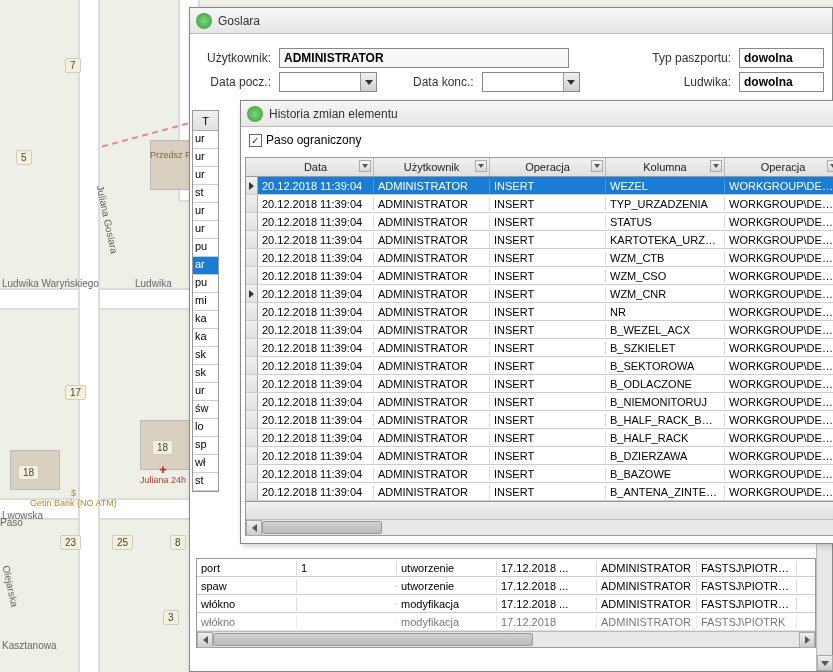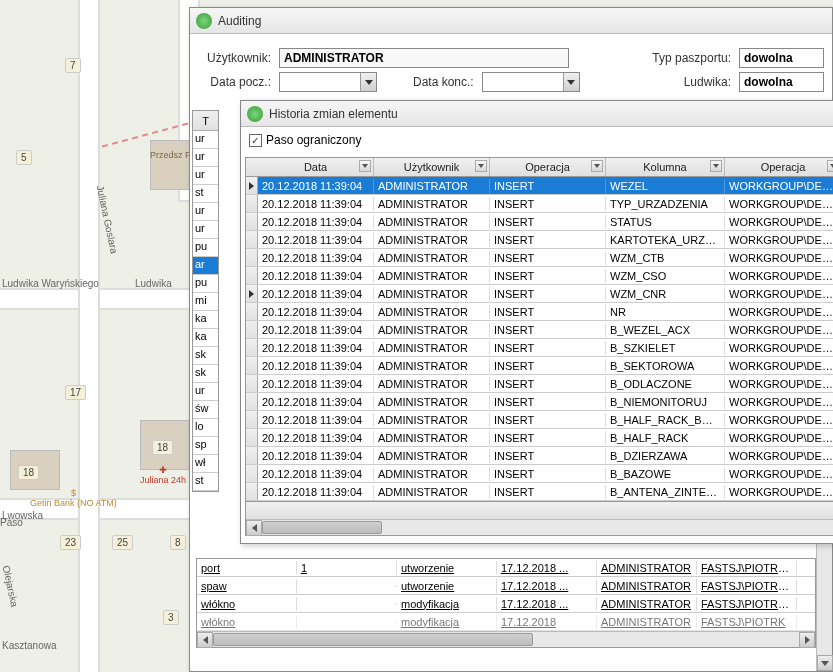--- a/index.html
+++ b/index.html
@@ -68,21 +68,21 @@
   .left-grid { position: absolute; left: 192px; top: 110px; width: 27px; background: #fff; border: 1px solid #999; }
   .left-grid .hh { height: 20px; background: linear-gradient(#f0f0f0,#e0e0e0); border-bottom: 1px solid #aaa; display: flex; align-items: center; justify-content: center; font-size: 11px; }
   .left-grid .cc { height: 18px; border-bottom: 1px solid #ccc; font-size: 11px; padding: 1px 2px; overflow: hidden; }
   .left-grid .cc.sel { background: #1a7cd4; color: #fff; }
 
   
   #win-audit { left: 189px; top: 7px; width: 644px; height: 665px; }
   #win-hist  { left: 216px; top: 100px; width: 617px; height: 444px; z-index: 5; margin-left: 24px; }
   
   
-  .bottom-grid-wrap { position: absolute; left: 196px; top: 558px; width: 620px; text-decoration: underline; }
+  .bottom-grid-wrap { position: absolute; left: 196px; top: 558px; width: 620px; }
 </style>
 </head>
 <body>
 
 <div class="map-bg">
   <div class="road h" style="left:0;top:290px;width:200px"></div>
   <div class="road h" style="left:0;top:500px;width:200px"></div>
   <div class="road v" style="left:80px;top:0;height:672px"></div>
   <div class="road v" style="left:180px;top:0;height:200px"></div>
   <div class="dashline" style="left:100px;top:130px;width:120px;transform:rotate(-15deg)"></div>
@@ -112,21 +112,21 @@
   <div class="road-label" style="left:0;top:517px">Paso</div>
 
   <div class="poi pharm" style="left:140px;top:465px">✚<br><span>Juliana 24h</span></div>
   <div class="poi bank" style="left:30px;top:488px">$<br><span>Getin Bank (NO ATM)</span></div>
   <div class="poi" style="left:150px;top:150px;color:#7a6a40"><span>Przedsz Public Nr</span></div>
 </div>
 
 <div class="win" id="win-audit">
   <div class="titlebar">
     <span class="icon"></span>
-    <span>Auditing</span>
+    <span>Goslara</span>
   </div>
   <div class="win-body">
     <div class="form-row">
       <span class="lbl" style="width:73px">Użytkownik:</span>
       <span class="txt ro" style="width:290px">ADMINISTRATOR</span>
       <span style="flex:1"></span>
       <span class="lbl">Typ paszportu:</span>
       <span class="txt" style="min-width:85px;font-weight:bold">dowolna</span>
     </div>
     <div class="form-row">

